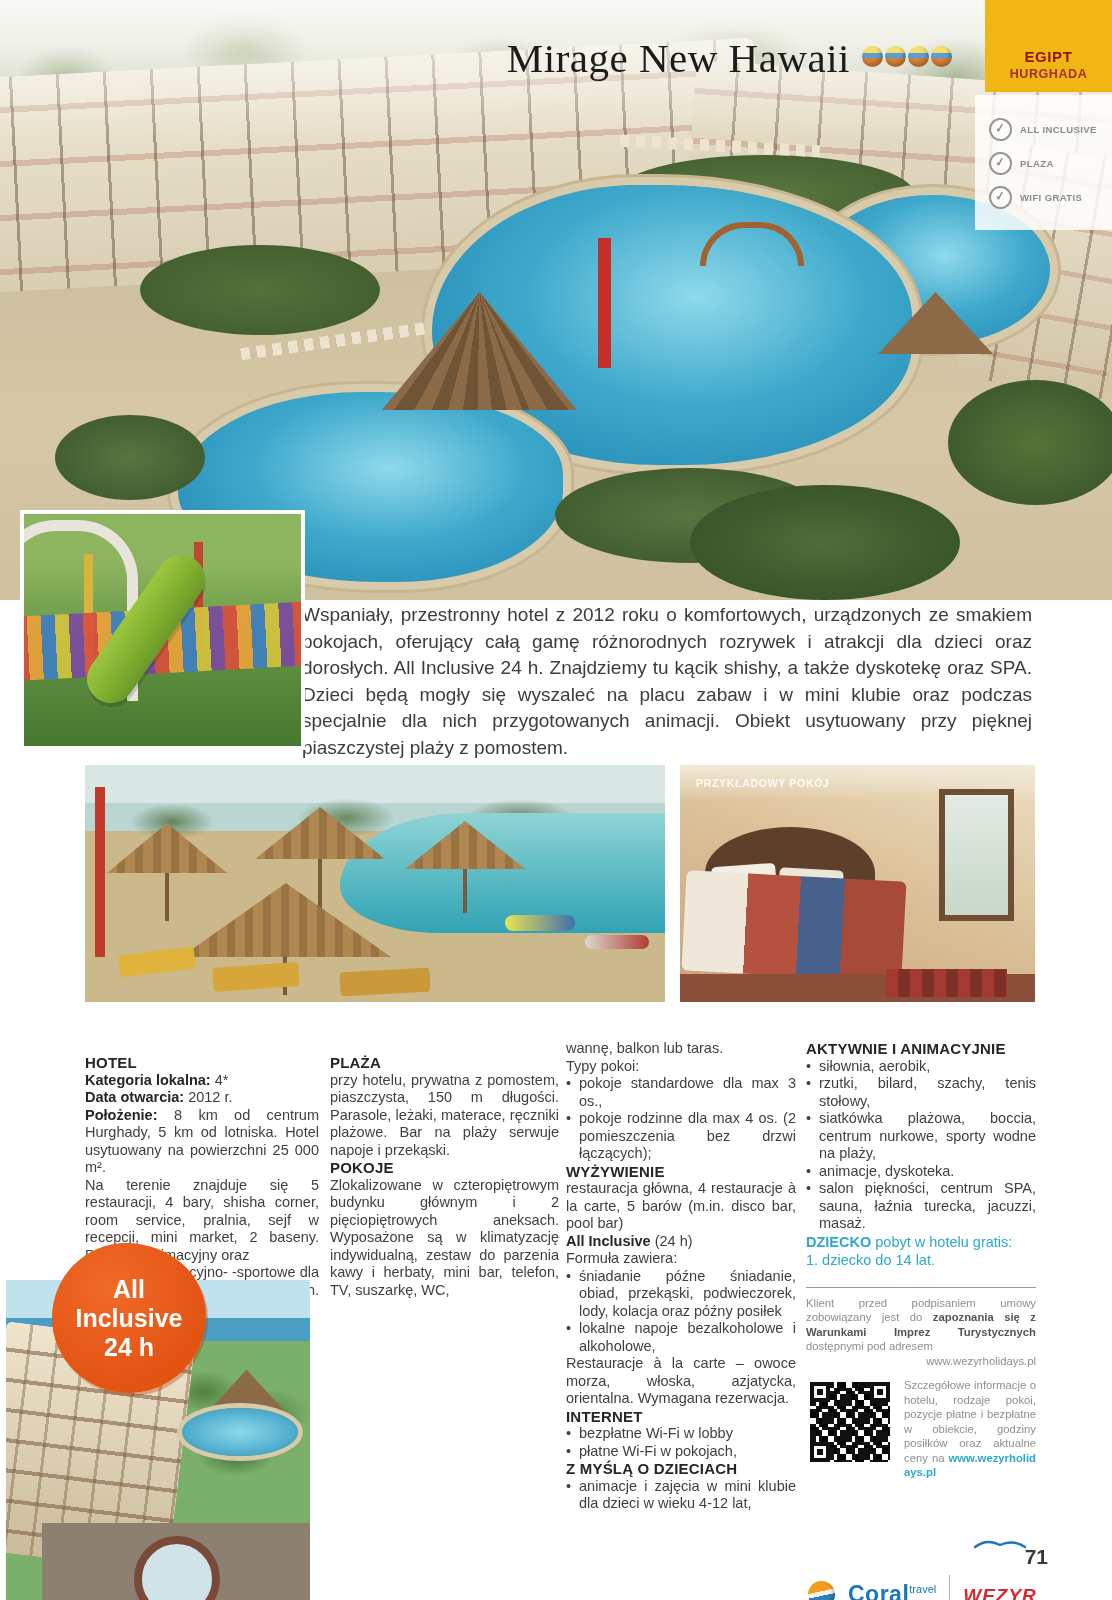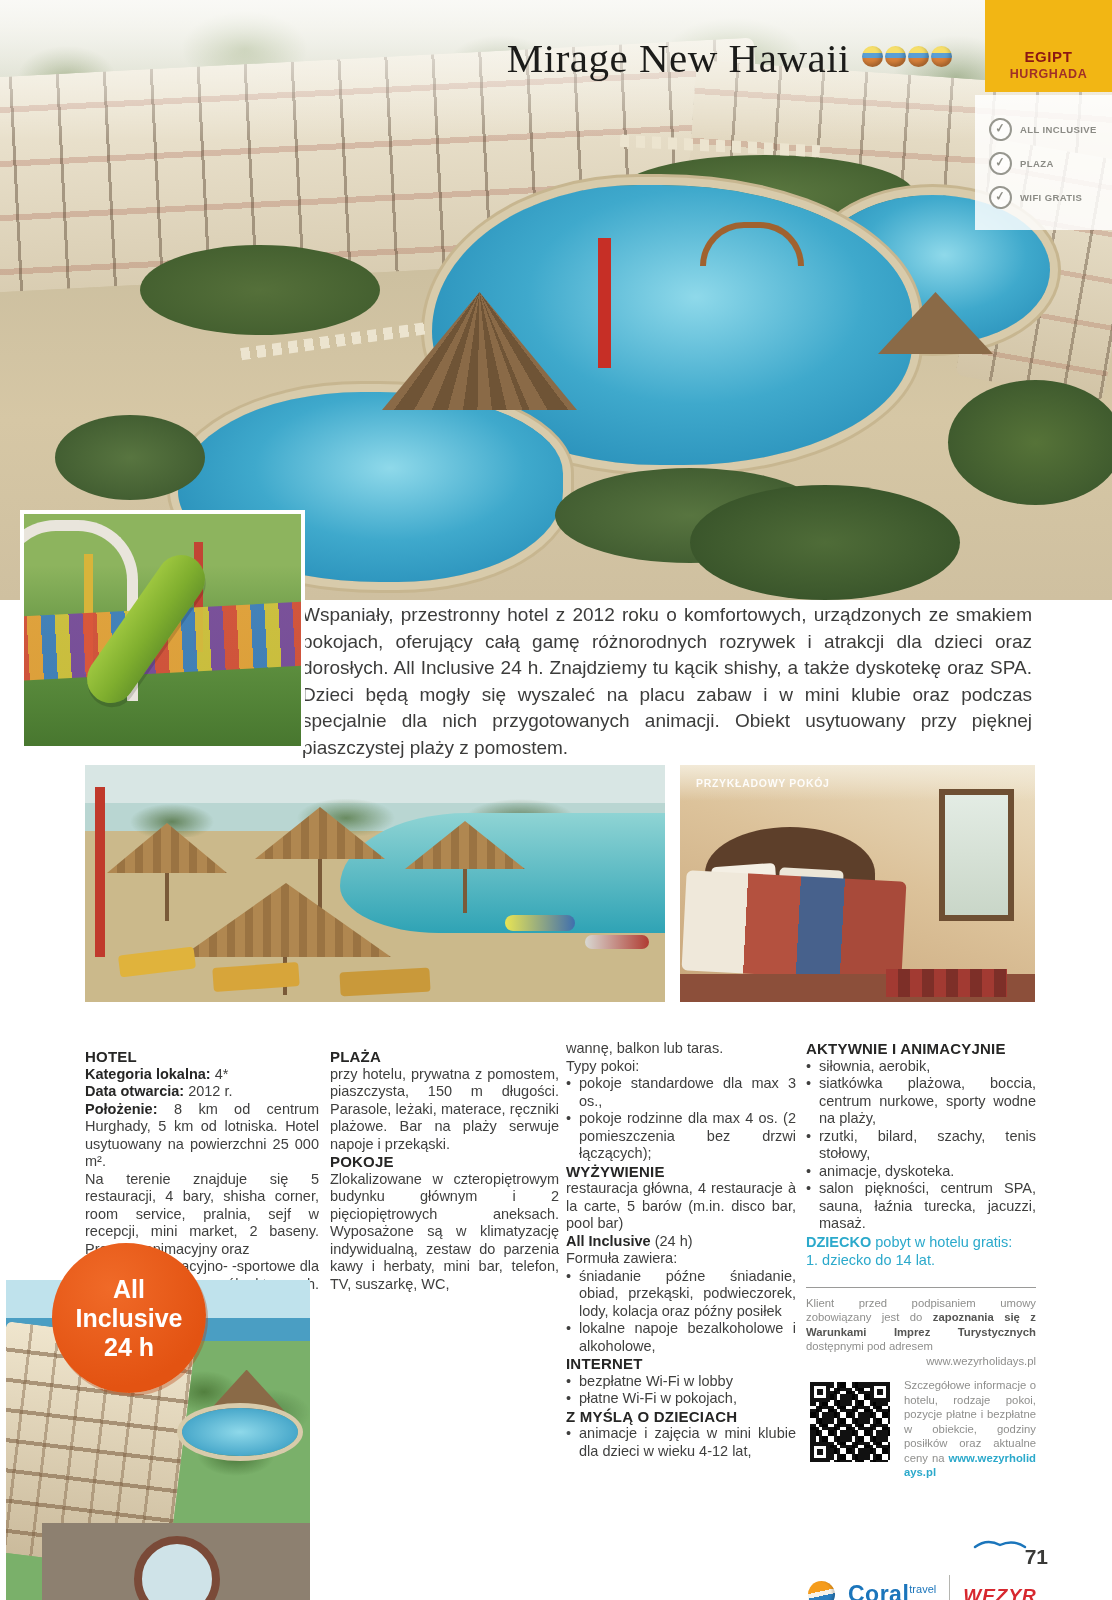--- a/index.html
+++ b/index.html
@@ -143,21 +143,21 @@
   
   .intro{position:absolute;left:302px;top:602px;width:730px;margin:0;
          font-size:19px;line-height:26.5px;color:#3c3c3b;text-align:justify;}
 
   
   .col{position:absolute;top:1040px;font-size:14.5px;line-height:17.5px;color:#3f3f3e;text-align:justify;}
   .c1{left:85px;width:234px;} .c2{left:330px;width:229px;}
   .c3{left:566px;width:230px;} .c4{left:806px;width:230px;}
   .col p{margin:0;}
   .h{font-weight:bold;color:#262625;font-size:15px;letter-spacing:.2px;margin:16px 0 2px;text-align:left;}
-  .h.first{margin-top:8px;}
+  .h.first{margin-top:14px;}
   .kv b,.col b{color:#262625;}
   .wrapRight{text-align:right;margin-top:0;}
   .bullets{list-style:none;margin:0;padding:0;}
   .bullets li{position:relative;padding-left:13px;text-align:justify;margin:0;}
   .bullets li::before{content:"\2022";position:absolute;left:0;top:0;color:#3f3f3e;}
   .promo{color:#2ba9cb;margin-top:16px;text-align:left;line-height:18px;}
   .promo b{color:#2ba9cb;}
   .c4 hr{border:none;border-top:1px solid #9a9a98;margin:18px 0 8px;}
   .legal{font-size:11.3px;line-height:14.5px;color:#8f8f8d;text-align:justify;}
   .legal b{color:#55555.3;color:#555553;}
@@ -313,37 +313,38 @@
       <li>pokoje rodzinne dla max 4 os. (2 pomieszczenia bez drzwi łączących);</li>
     </ul>
     <p class="h">WYŻYWIENIE</p>
     <p>restauracja główna, 4 restauracje à la carte, 5 barów (m.in. disco bar, pool bar)</p>
     <p><b>All Inclusive</b><span> (24 h)</span></p>
     <p>Formuła zawiera:</p>
     <ul class="bullets">
       <li>śniadanie późne śniadanie, obiad, przekąski, podwieczorek, lody, kolacja oraz późny posiłek</li>
       <li>lokalne napoje bezalkoholowe i alkoholowe,</li>
     </ul>
+    <p>Restauracje à la carte – owoce morza, włoska, azjatycka, orientalna. Wymagana rezerwacja.</p>
     <p class="h">INTERNET</p>
     <ul class="bullets">
       <li>bezpłatne Wi-Fi w lobby</li>
       <li>płatne Wi-Fi w pokojach,</li>
     </ul>
     <p class="h">Z MYŚLĄ O DZIECIACH</p>
     <ul class="bullets">
       <li>animacje i zajęcia w mini klubie dla dzieci w wieku 4-12 lat,</li>
     </ul>
   </div>
 
   <div class="col c4">
     <p class="h">AKTYWNIE I ANIMACYJNIE</p>
     <ul class="bullets">
       <li>siłownia, aerobik,</li>
+      <li>rzutki, bilard, szachy, tenis stołowy,</li>
       <li>siatkówka plażowa, boccia, centrum nurkowe, sporty wodne na plaży,</li>
-      <li>rzutki, bilard, szachy, tenis stołowy,</li>
       <li>animacje, dyskoteka.</li>
       <li>salon piękności, centrum SPA, sauna, łaźnia turecka, jacuzzi, masaż.</li>
     </ul>
     <p class="promo"><b>DZIECKO</b><span> pobyt w hotelu gratis:</span><br>
       <span>1. dziecko do 14 lat.</span></p>
     <hr>
     <p class="legal"><span>Klient przed podpisaniem umowy zobowiązany jest do </span><b>zapoznania się z Warunkami Imprez Turystycznych</b><span> dostępnymi pod adresem</span>
       <span class="legalUrl">www.wezyrholidays.pl</span></p>
     <div class="qrRow">
       <div class="qr">

